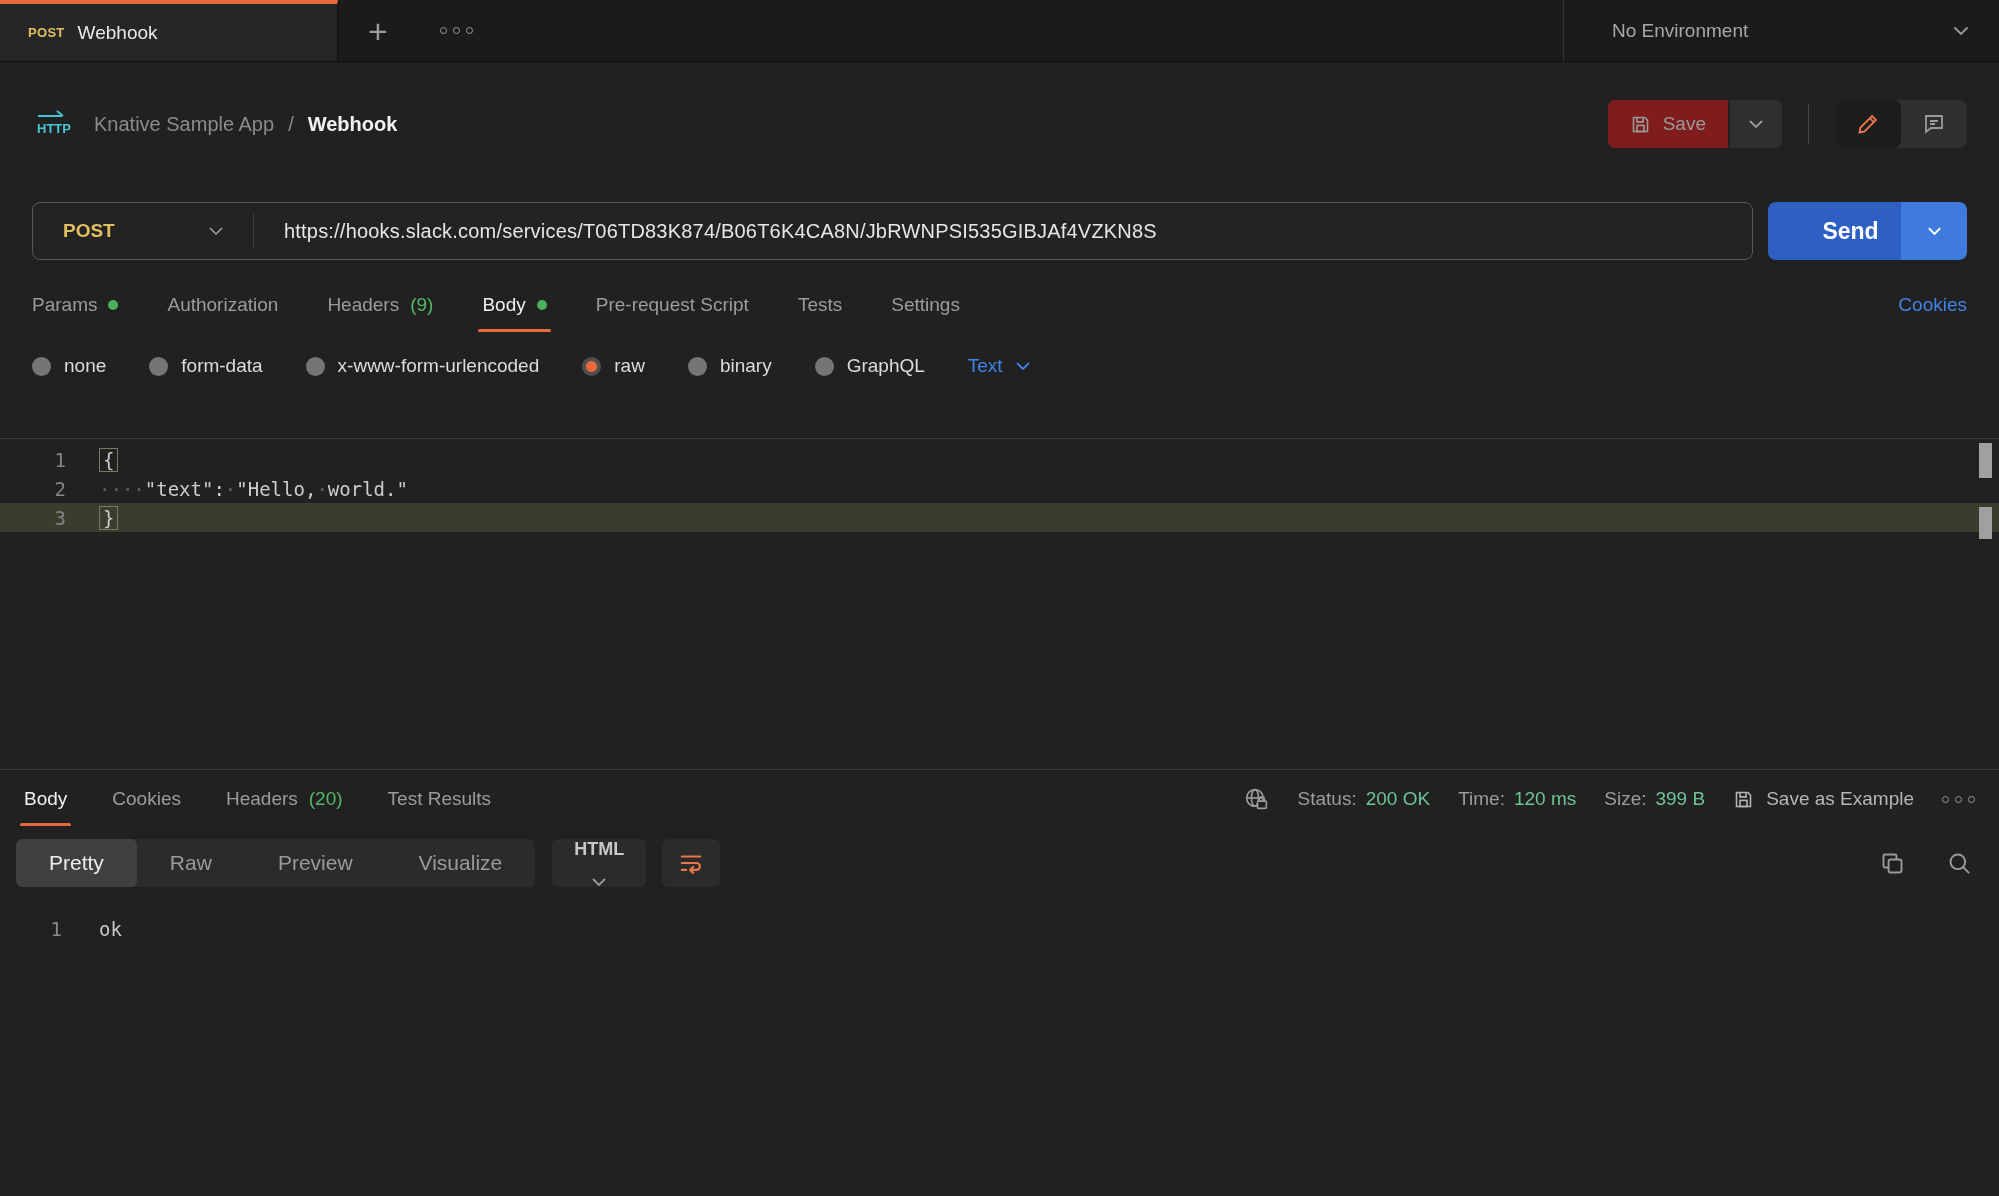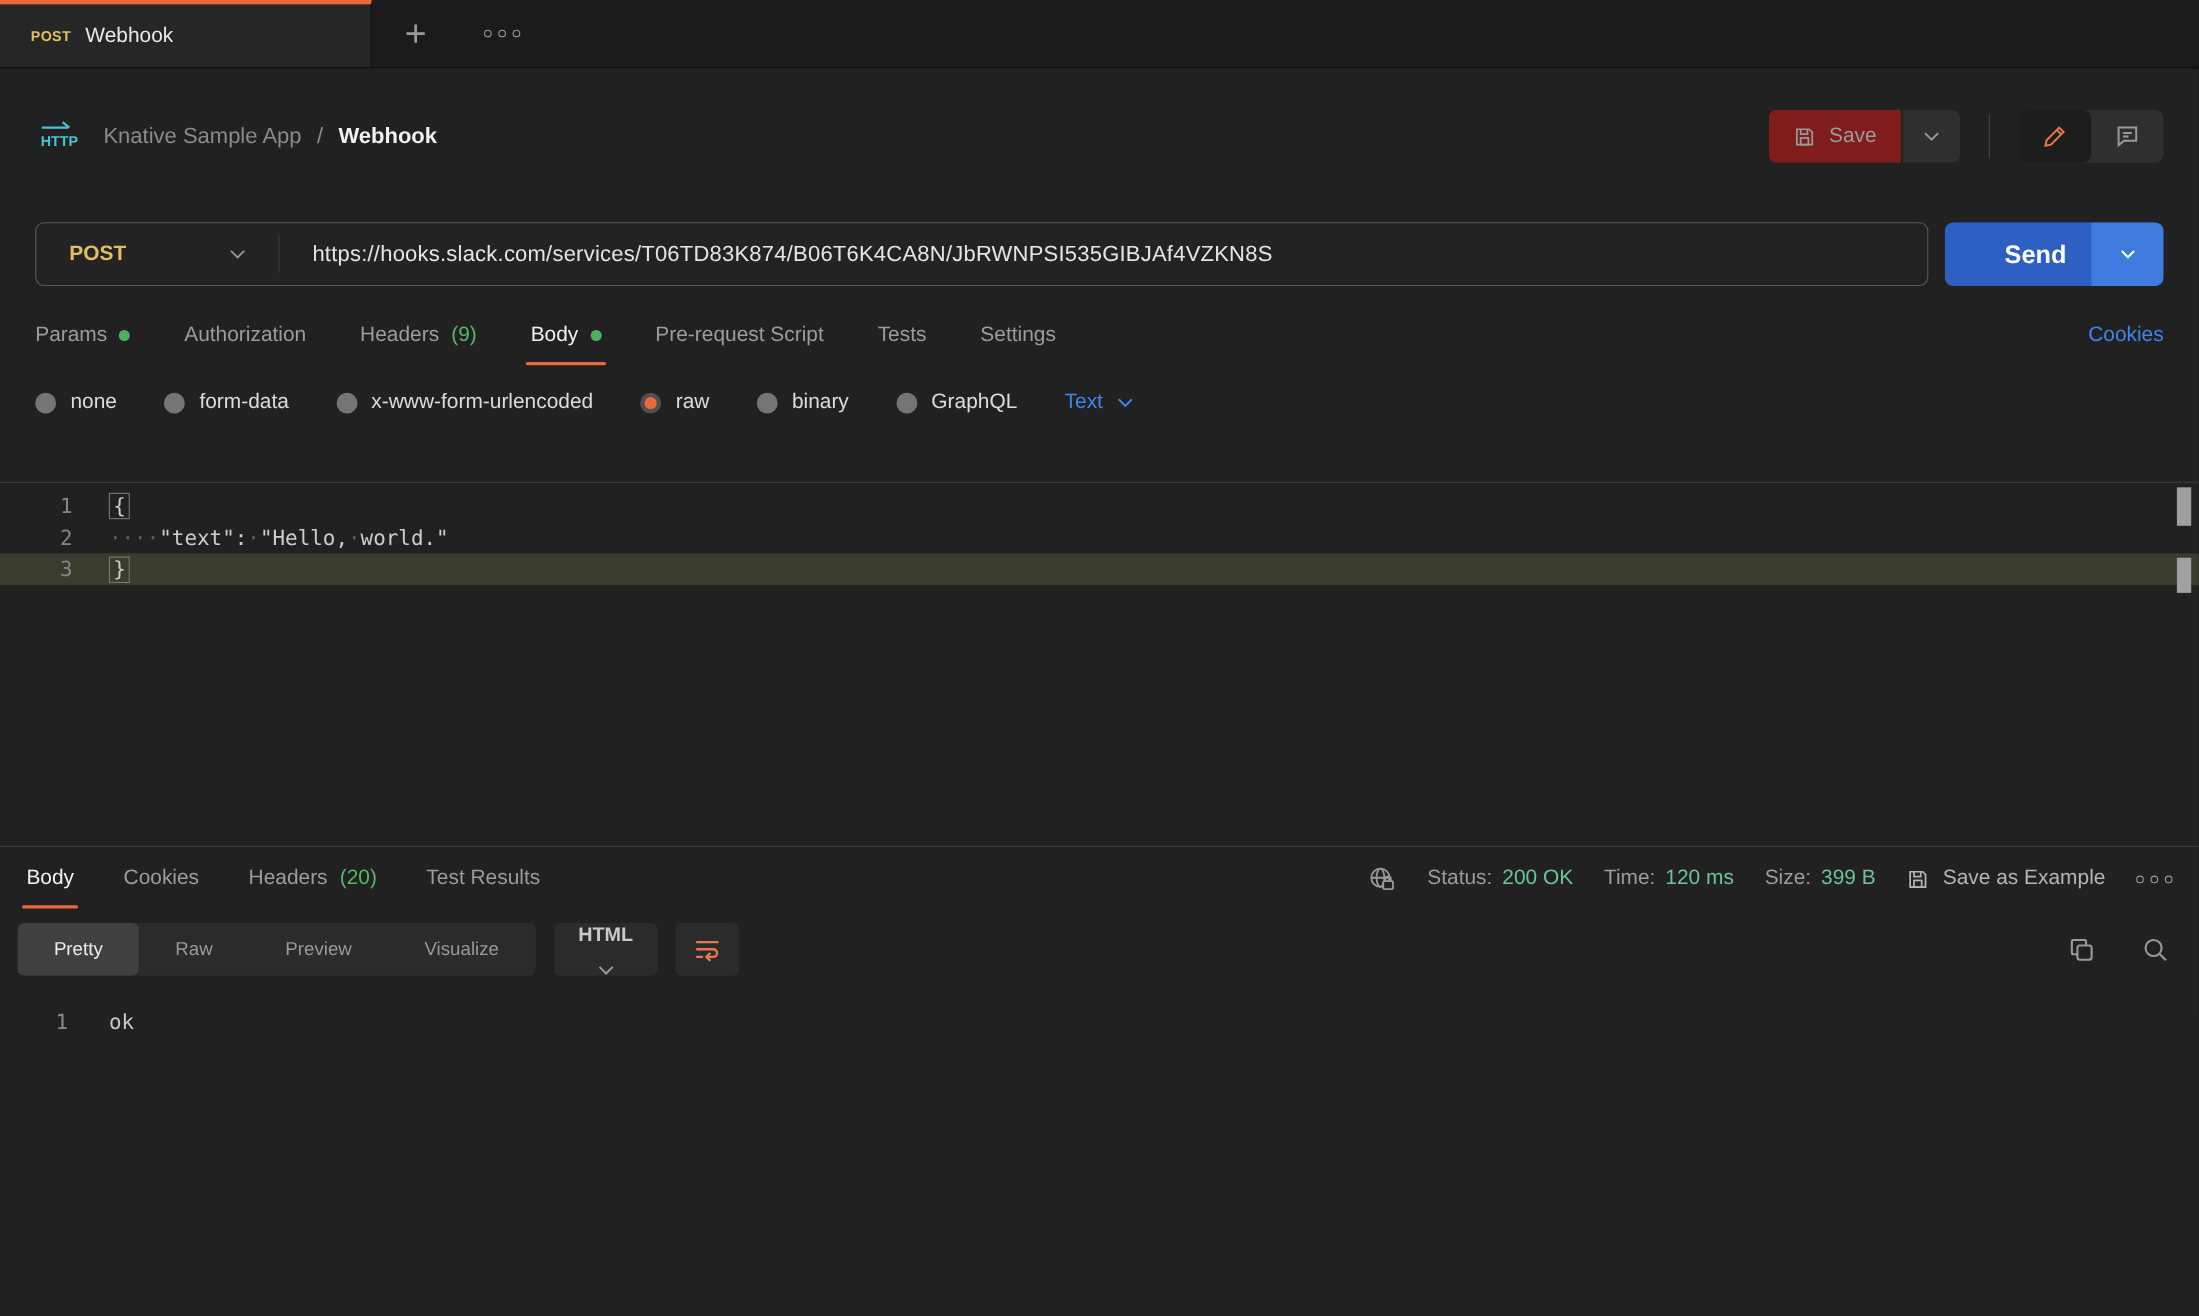--- a/index.html
+++ b/index.html
@@ -79,21 +79,21 @@
 
   
   .resp-tabs { padding:0 24px; height:58px; display:flex; align-items:center; gap:45px; font-size:19px; color:#9c9c9c; }
   .resp-meta { margin-left:auto; display:flex; align-items:center; gap:28px; color:#9c9c9c; }
   .meta-pair { display:flex; gap:9px; }
   .meta-val { color:#6dc497; }
   .save-example { display:flex; align-items:center; gap:12px; color:#b5b5b5; }
 
   .resp-controls { margin:10px 26px 0 16px; height:50px; display:flex; align-items:center; }
   .seg { display:flex; background:#2b2b2b; border-radius:6px; overflow:hidden; height:48px; }
-  .seg-item { padding:0 33px; display:flex; align-items:center; font-size:17px; color:#9a9a9a; }
+  .seg-item { padding:0 33px; display:flex; align-items:center; font-size:21px; color:#9a9a9a; }
   .seg-item.active { background:#404040; color:#ededed; border-radius:6px; }
   .fmt-select { margin-left:17px; height:48px; background:#2b2b2b; border-radius:6px; padding:0 22px;
                 display:flex; align-items:center; gap:18px; font-size:18px; font-weight:600; color:#c9c9c9;flex-direction:column; }
   .wrap-btn { margin-left:16px; width:58px; height:48px; background:#2b2b2b; border-radius:6px;
               display:flex; align-items:center; justify-content:center; }
   .resp-right-icons { margin-left:auto; display:flex; align-items:center; gap:40px; color:#9a9a9a; }
 
   .resp-body-line { margin-top:30px; display:flex; align-items:center; font-family:"DejaVu Sans Mono", monospace; font-size:19px; }
   .rb-num { width:62px; text-align:right; color:#8a8a8a; }
   .rb-text { padding-left:37px; color:#c9c9c9; }
@@ -110,20 +110,28 @@
       <span class="tab-method">POST</span>
       <span class="tab-title">Webhook</span>
     </div>
     <div class="strip-actions">
       <span class="plus-btn">+</span>
       <span class="dots">
           <i></i>
           <i></i>
           <i></i>
         </span>
+    </div>
+    <div class="env-selector">
+      <span>No Environment</span>
+      <span class="chev">
+        <svg width="16" height="10" viewBox="0 0 16 10">
+            <path d="M1.5 1.5l6.5 6.5 6.5-6.5" fill="none" stroke="currentColor" stroke-width="1.8"></path>
+          </svg>
+      </span>
     </div>
   </div>
 
   <div class="toolbar">
     <span class="http-badge">
       <svg width="40" height="30" viewBox="0 0 40 30">
         <path d="M6 7 h24 M25 2 l6 5" fill="none" stroke="#45c5d6" stroke-width="2"></path>
         <text x="5" y="24" fill="#45c5d6" font-size="13" font-weight="bold" font-family="Liberation Sans, sans-serif">HTTP</text>
       </svg>
     </span>

